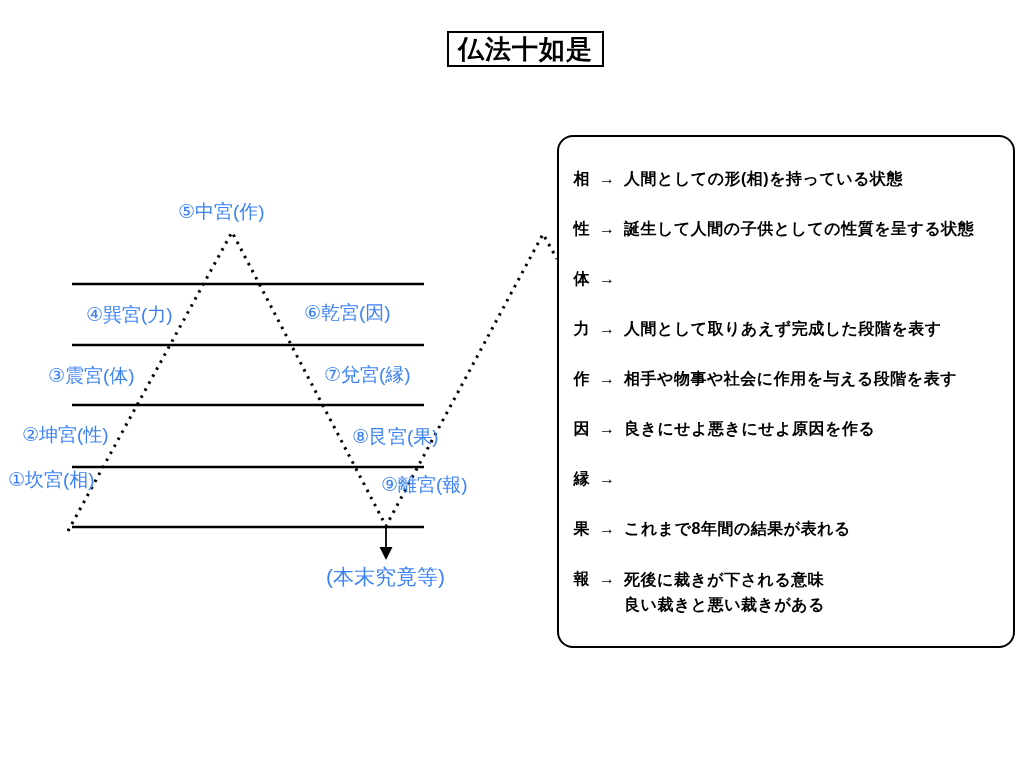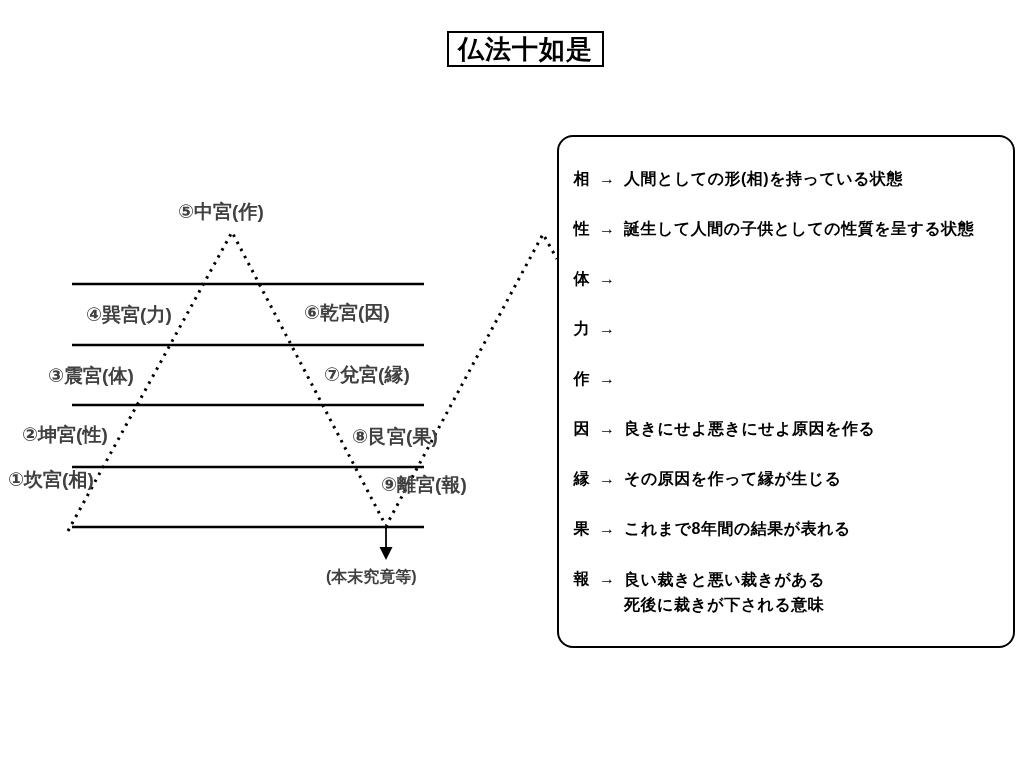--- a/index.html
+++ b/index.html
@@ -8,24 +8,24 @@
     font-family:"Liberation Sans","DejaVu Sans",sans-serif;overflow:hidden;border-radius:22px;
   }
   .title-box{
     position:absolute;left:447px;top:31px;
     border:2.5px solid #000;padding:1px 9px;
     font-size:26px;font-weight:bold;color:#000;line-height:30px;
     letter-spacing:1px;white-space:nowrap;
   }
   svg.diagram{position:absolute;left:0;top:0;}
   .st{
-    position:absolute;font-size:19px;font-weight:bold;color:#404040;
+    position:absolute;font-size:19px;font-weight:normal;color:#3b82f6;
     line-height:23px;white-space:nowrap;letter-spacing:0px;
   }
-  .st.bottom{font-size:16px;}
+  .st.bottom{font-size:21px;}
   .legend-box{
     position:absolute;left:557px;top:135px;width:458px;height:513px;
     border:2px solid #000;border-radius:16px;box-sizing:border-box;
     background:#fff;
   }
   .lrow{
     position:absolute;left:14px;display:flex;align-items:flex-start;
     font-size:16px;font-weight:bold;color:#000;line-height:23px;
     white-space:nowrap;
   }
@@ -78,43 +78,44 @@
       <span class="arr">→</span>
       <span class="desc">誕生して人間の子供としての性質を呈する状態</span>
     </div>
     <div class="lrow" style="top:130px">
       <span class="term">体</span>
       <span class="arr">→</span>
     </div>
     <div class="lrow" style="top:180px">
       <span class="term">力</span>
       <span class="arr">→</span>
+      <span class="desc">人間として取りあえず完成した段階を表す</span>
     </div>
     <div class="lrow" style="top:230px">
       <span class="term">作</span>
       <span class="arr">→</span>
+      <span class="desc">相手や物事や社会に作用を与える段階を表す</span>
     </div>
     <div class="lrow" style="top:280px">
       <span class="term">因</span>
       <span class="arr">→</span>
       <span class="desc">良きにせよ悪きにせよ原因を作る</span>
     </div>
     <div class="lrow" style="top:330px">
       <span class="term">縁</span>
       <span class="arr">→</span>
-      <span class="desc">その原因を作って縁が生じる</span>
     </div>
     <div class="lrow" style="top:380px">
       <span class="term">果</span>
       <span class="arr">→</span>
       <span class="desc">これまで8年間の結果が表れる</span>
     </div>
     <div class="lrow" style="top:430px">
       <span class="term">報</span>
       <span class="arr">→</span>
       <span class="desc2line">
+        <div>死後に裁きが下される意味</div>
         <div>良い裁きと悪い裁きがある</div>
-        <div>死後に裁きが下される意味</div>
       </span>
     </div>
   </div>
 
 </div>
 
 </body></html>

